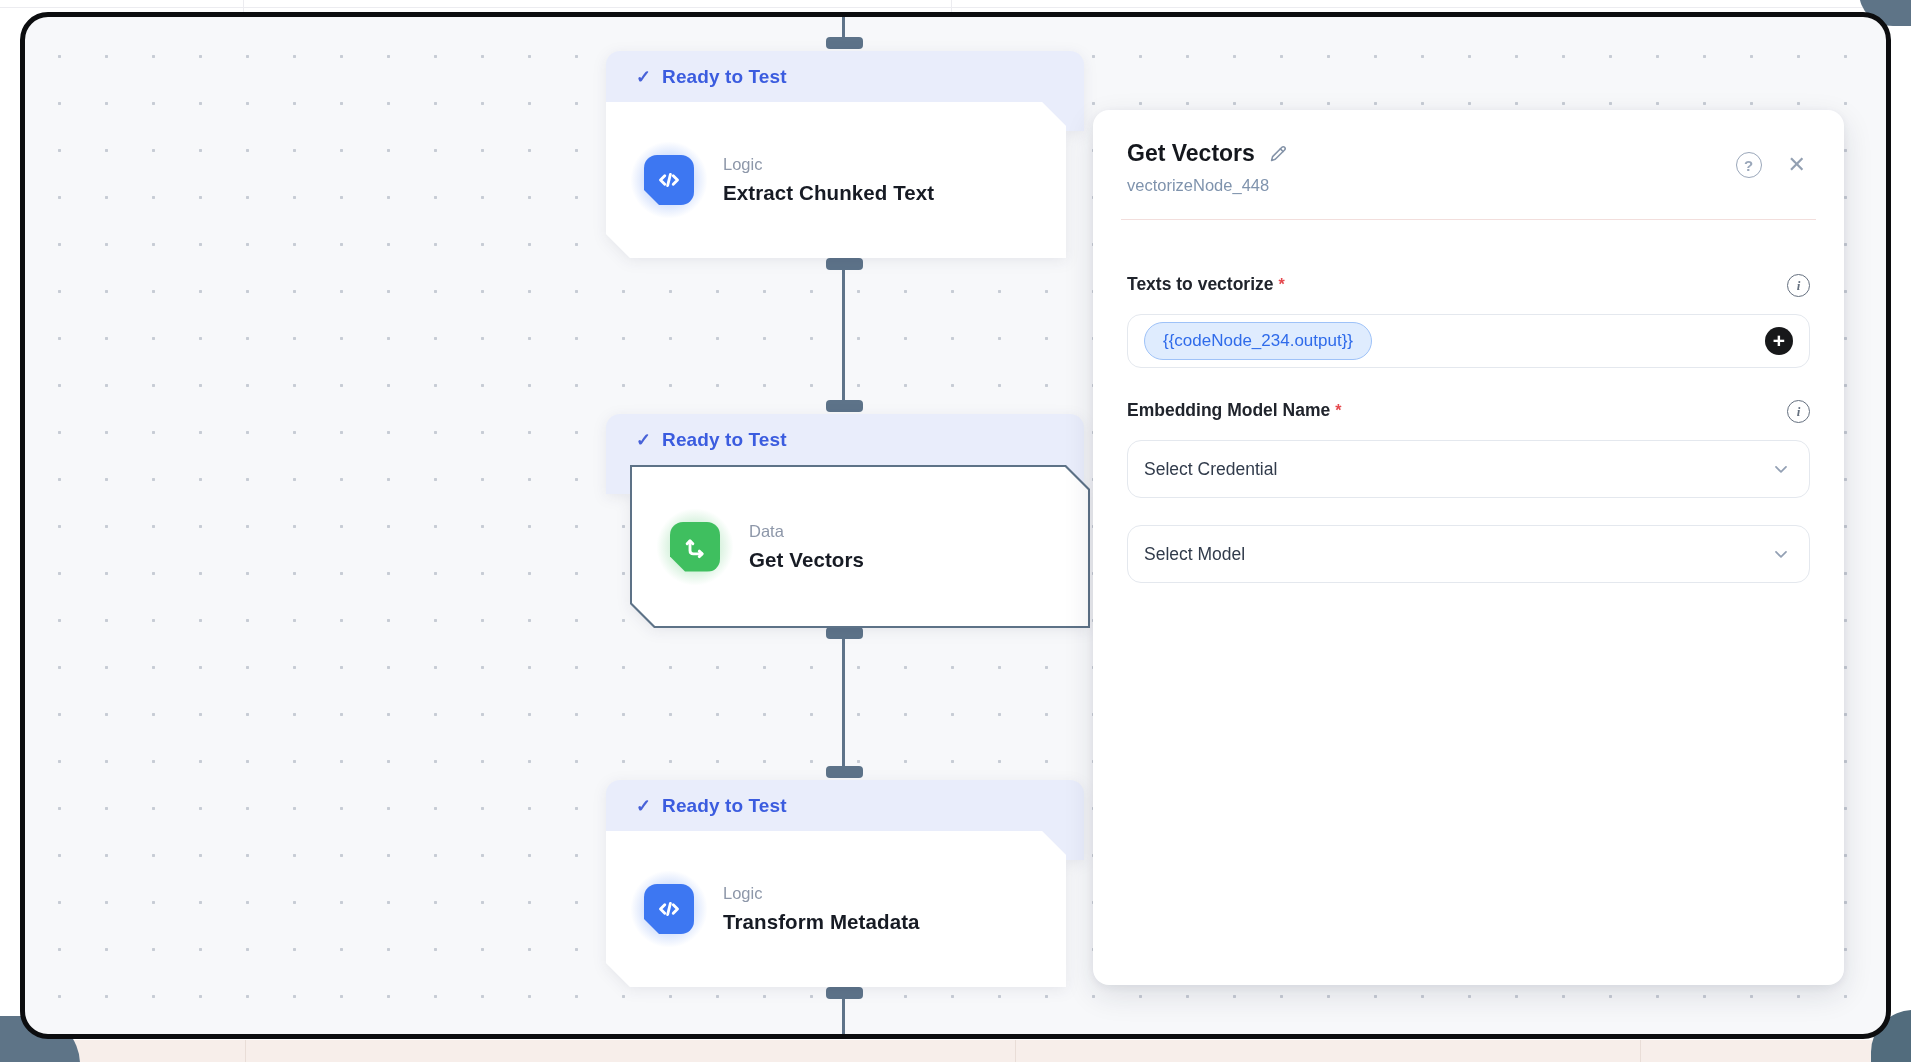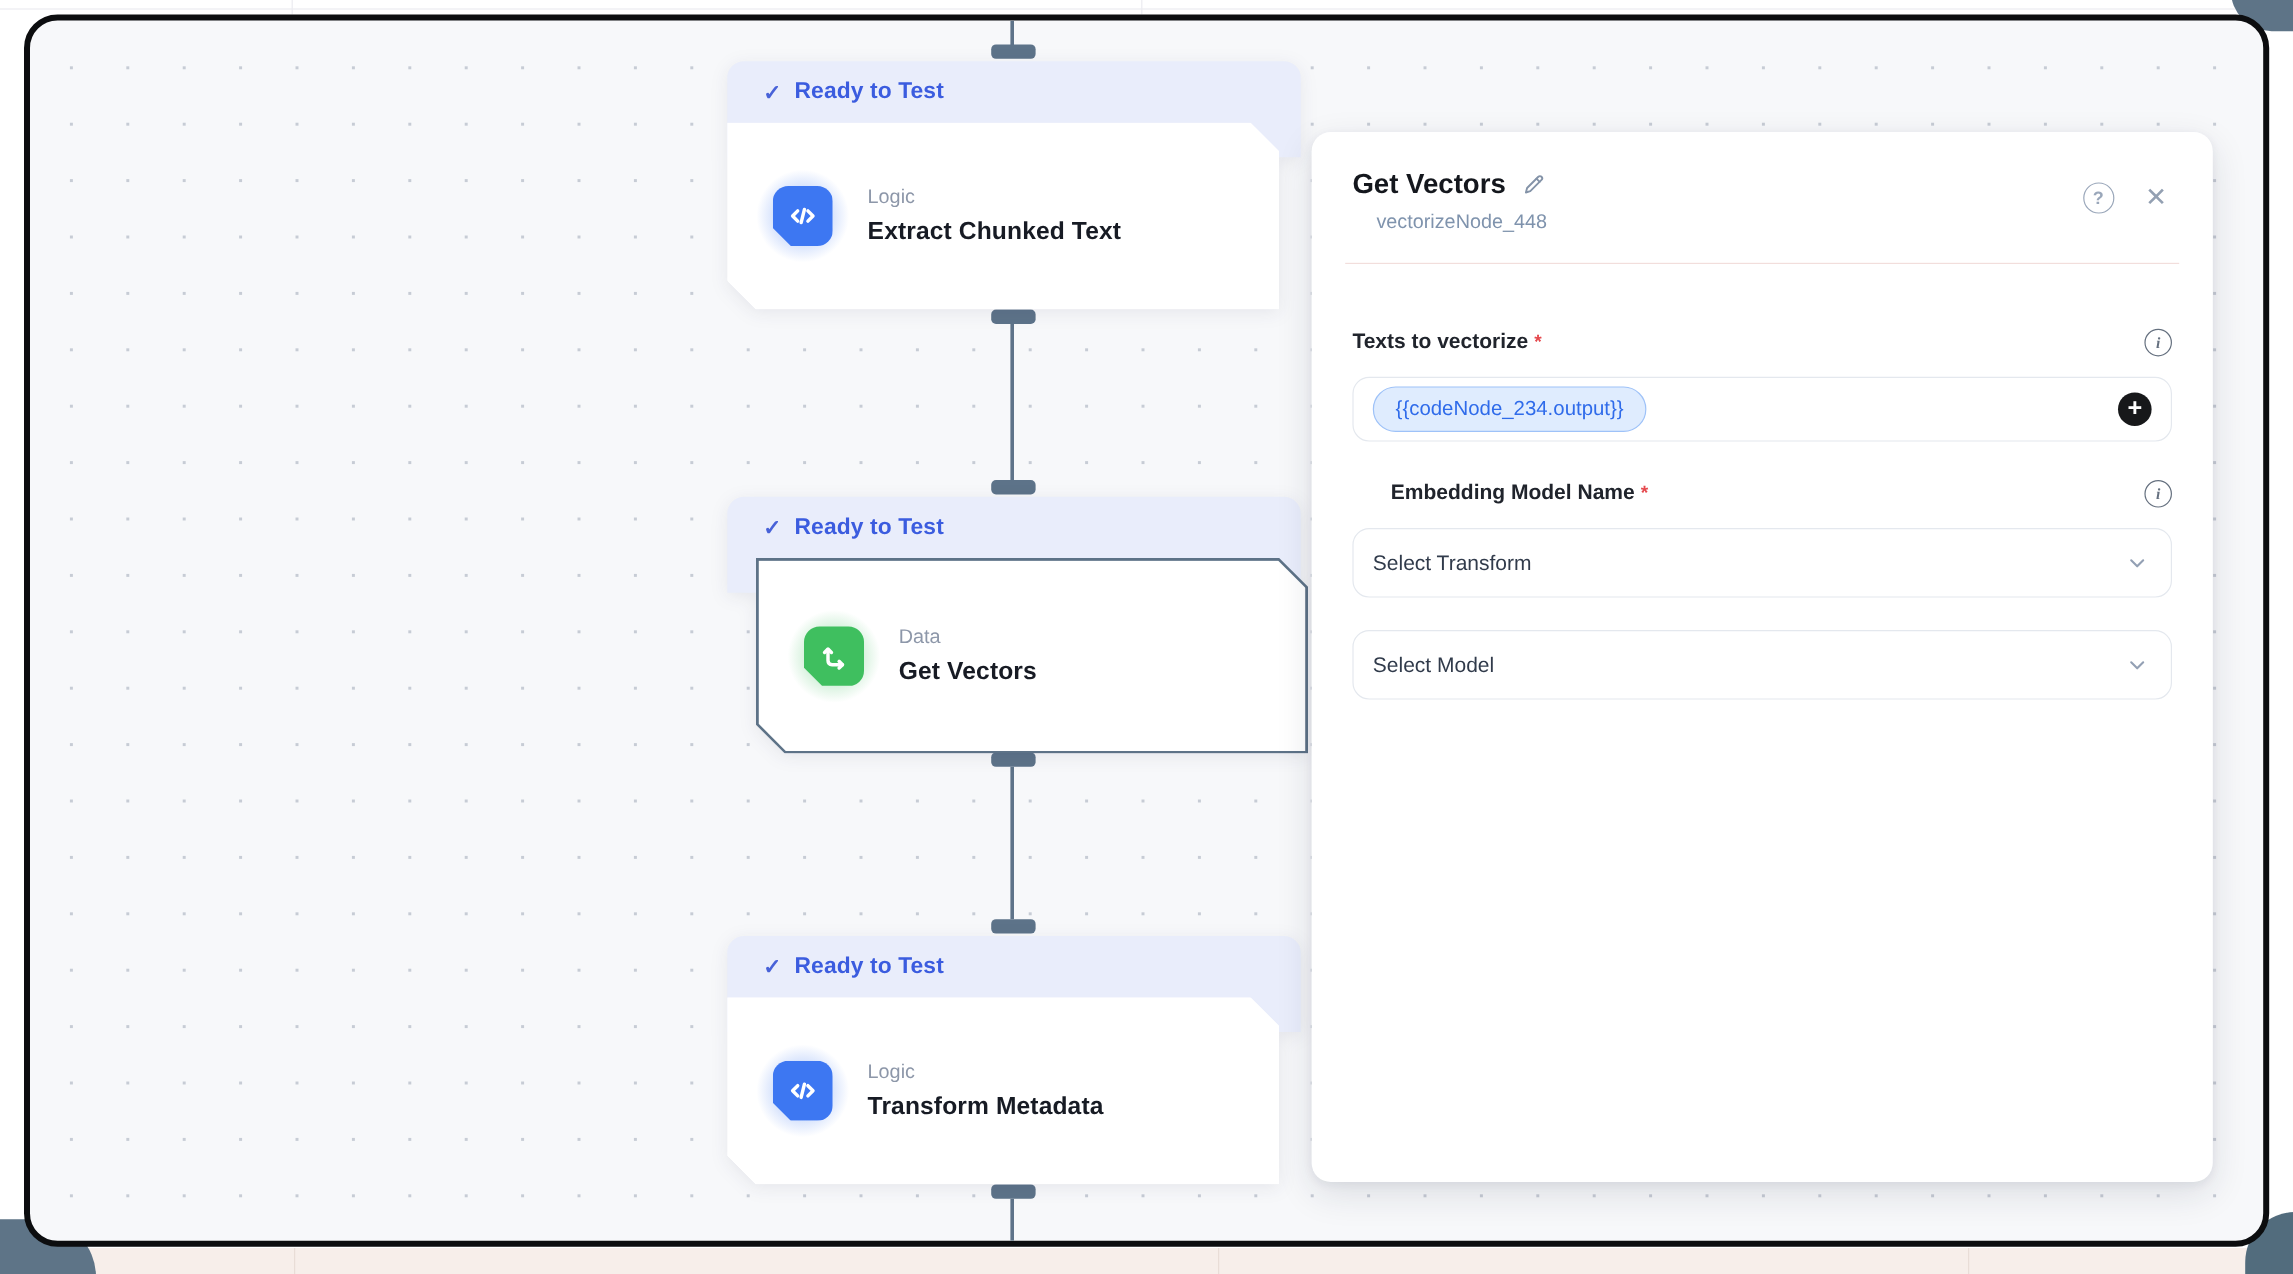--- a/index.html
+++ b/index.html
@@ -68,31 +68,31 @@
   .node-group > div { pointer-events:auto; }
 
   
   .panel { position:absolute; left:1068px; top:93px; width:751px; height:875px; background:#ffffff;
     border-radius:16px; box-shadow:0 10px 30px rgba(25,35,60,.12), 0 2px 8px rgba(25,35,60,.06);
     padding:30px 34px; z-index:5; }
   .panel-header { display:flex; justify-content:space-between; align-items:flex-start; }
   .title-row { display:flex; align-items:center; gap:12px; }
   .panel-title { font-size:23px; font-weight:700; color:#14171d; }
   .edit-icon { width:22px; height:22px; color:#8493a8; cursor:pointer; }
-  .panel-subtitle { margin-top:9px; font-size:16.5px; color:#7f93ad;margin-left:20px; }
+  .panel-subtitle { margin-top:9px; font-size:16.5px; color:#7f93ad; }
   .header-icons { display:flex; align-items:center; gap:26px; margin-top:12px; margin-right:4px; }
   .help-circle { width:26px; height:26px; border:1.8px solid #9aa7ba; border-radius:50%;
     display:flex; align-items:center; justify-content:center; color:#9aa7ba; font-size:15px; font-weight:700; cursor:pointer; }
   .close-x { color:#93a0b2; font-size:22px; line-height:1; cursor:pointer; }
 
   .panel-divider { height:1px; background:#f2dedc; margin:24px -6px 0 -6px; }
 
   .field-label-row { display:flex; justify-content:space-between; align-items:flex-start; }
   .field-label-row.first { margin-top:54px; }
-  .field-label-row.second { margin-top:32px;margin-left:32px; }
+  .field-label-row.second { margin-top:32px; }
   .field-label { font-size:17.5px; font-weight:600; color:#20242c; }
   .req { color:#e5484d; margin-left:5px; font-size:16px; font-weight:700; }
   .info-circle { width:23px; height:23px; border:1.7px solid #65707f; border-radius:50%;
     display:flex; align-items:center; justify-content:center; color:#65707f; font-size:13px; font-weight:700;
     font-family:"Liberation Serif", serif; font-style:italic; cursor:pointer; }
 
   .chips-box { margin-top:17px; height:54px; border:1.5px solid #e4e8ee; border-radius:14px; background:#fff;
     display:flex; align-items:center; padding:0 16px; cursor:text; }
   .chip { background:#dfecfe; border:1.5px solid #9ec2f8; color:#2f6bea; font-size:17px;
     border-radius:999px; padding:8px 18px; cursor:pointer; }
@@ -251,21 +251,21 @@
       </div>
 
       <div class="field-label-row second">
         <span>
           <span class="field-label">Embedding Model Name</span><span class="req">*</span>
         </span>
         <span class="info-circle">i</span>
       </div>
 
       <div class="select-box">
-        <span class="select-text">Select Transform</span>
+        <span class="select-text">Select Credential</span>
         <span class="chev">
           <svg width="20" height="20" viewBox="0 0 24 24" fill="none" stroke="#93a0b4" stroke-width="2.1" stroke-linecap="round" stroke-linejoin="round">
             <polyline points="6,9.5 12,15.5 18,9.5"></polyline>
           </svg>
         </span>
       </div>
 
       <div class="select-box model">
         <span class="select-text">Select Model</span>
         <span class="chev">

